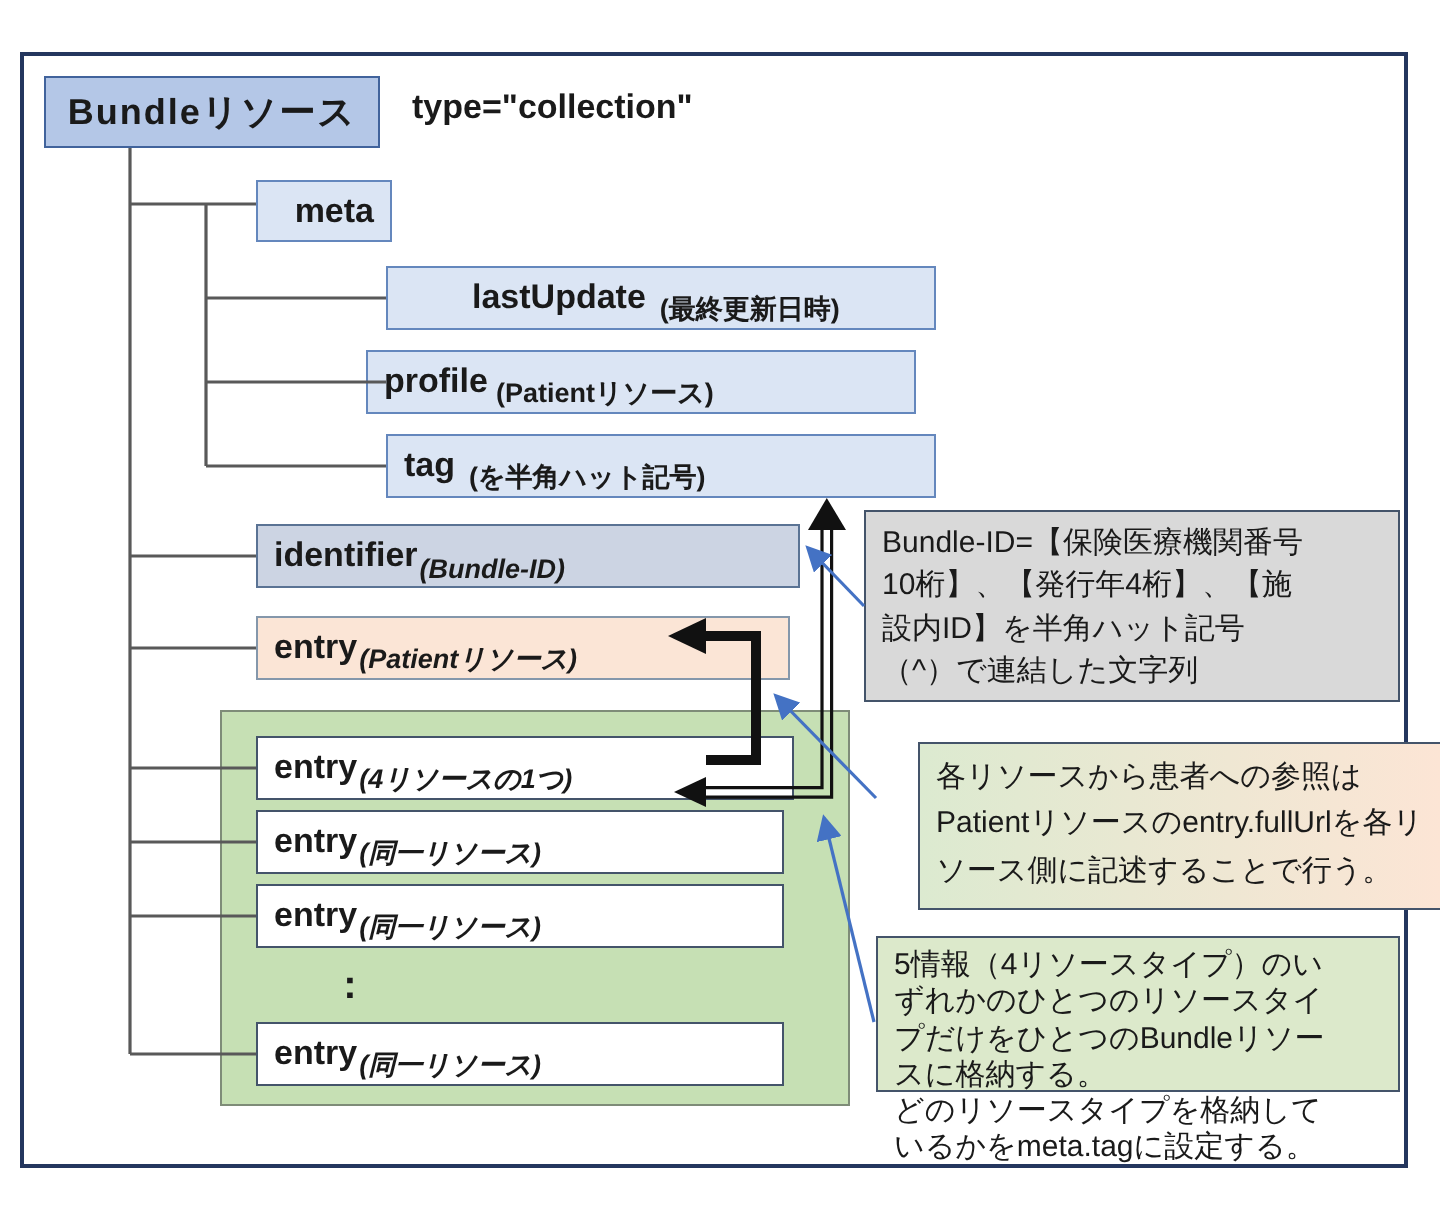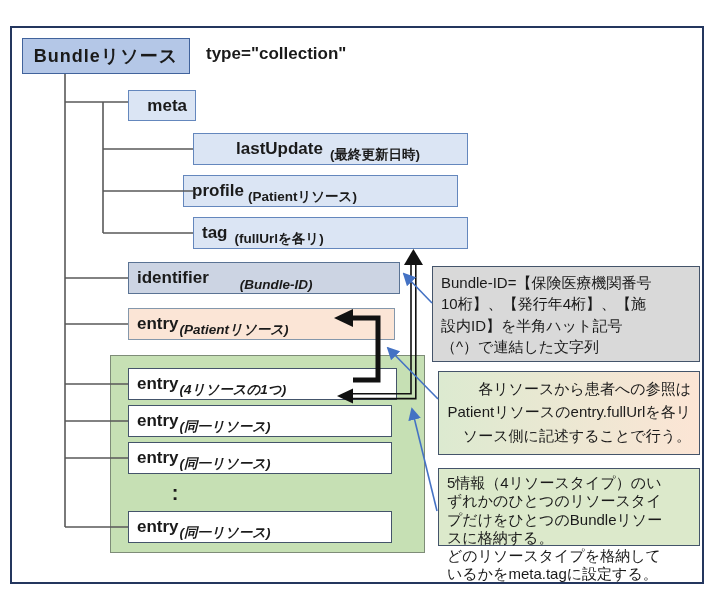--- a/index.html
+++ b/index.html
@@ -7,35 +7,35 @@
   .canvas{position:relative;width:720px;height:612px;background:#ffffff;overflow:hidden;}
   .outer-frame{position:absolute;left:10px;top:26px;width:694px;height:558px;
     border:2px solid #24365e;background:#ffffff;box-sizing:border-box;}
   .node{position:absolute;box-sizing:border-box;display:flex;align-items:center;
     padding:0 8px;white-space:nowrap;z-index:2;}
   .node .kw{font-weight:bold;font-size:17px;}
   .node .sub{font-weight:bold;font-size:13.5px;margin-left:7px;margin-top:12px;}
   .node.tight .sub{margin-left:1px;font-style:italic;}
   .blue-light{background:#dbe5f4;border:1.5px solid #6487bd;}
   .blue-med{background:#b4c7e7;border:1.5px solid #41639c;}
-  .gray-blue{background:#ccd4e3;border:1.5px solid #5a7394;gap:30px;}
+  .gray-blue{background:#ccd4e3;border:1.5px solid #5a7394;}
   .peach{background:#fbe5d6;border:1.5px solid #8497ab;}
   .white-entry{background:#ffffff;border:1.8px solid #44546a;}
   .green-group{position:absolute;left:110px;top:355px;width:315px;height:198px;
     background:#c6e0b4;border:1.5px solid #7e8c78;box-sizing:border-box;z-index:1;}
   .root-label{font-weight:bold;font-size:18px;letter-spacing:1px;}
   .type-attr{position:absolute;left:206px;top:44px;font-weight:bold;font-size:17px;z-index:2;}
   .dots{position:absolute;left:160px;top:478px;width:30px;height:30px;
     font-weight:bold;font-size:20px;z-index:2;display:flex;align-items:center;justify-content:center;}
   .note{position:absolute;box-sizing:border-box;padding:5px 8px;font-size:15px;
     white-space:pre-line;z-index:2;line-height:1.42;}
-  .note-gray{left:432px;top:266px;width:268px;height:96px;background:#d9d9d9;
+  .note-gray{left:432px;top:255px;width:268px;height:96px;background:#d9d9d9;
     border:1.6px solid #44546a;}
-  .note-gradient{left:438px;top:371px;width:262px;height:84px;
-    background:linear-gradient(to right,#dcead0,#fce5d5);border:1.6px solid #44546a;line-height:1.55;text-align:right;}
+  .note-gradient{left:459px;top:371px;width:262px;height:84px;
+    background:linear-gradient(to right,#dcead0,#fce5d5);border:1.6px solid #44546a;line-height:1.55;}
   .note-green{left:438px;top:468px;width:262px;height:78px;background:#dce9cb;
     border:1.6px solid #44546a;line-height:1.22;font-size:15px;}
   svg.overlay{position:absolute;left:0;top:0;width:720px;height:612px;z-index:5;pointer-events:none;}
 </style>
 </head>
 <body>
 
 <div class="canvas">
 
   <div class="outer-frame"></div>
@@ -53,21 +53,21 @@
   <div class="node blue-light" style="left:193px;top:133px;width:275px;height:32px;padding-left:42px;">
     <span class="kw">lastUpdate</span>
     <span class="sub">(最終更新日時)</span>
   </div>
   <div class="node blue-light" style="left:183px;top:175px;width:275px;height:32px;">
     <span class="kw">profile</span>
     <span class="sub" style="margin-left:4px;">(Patientリソース)</span>
   </div>
   <div class="node blue-light" style="left:193px;top:217px;width:275px;height:32px;">
     <span class="kw">tag</span>
-    <span class="sub">(fullUrlを各リ)</span>
+    <span class="sub">(を半角ハット記号)</span>
   </div>
 
   <div class="node gray-blue tight" style="left:128px;top:262px;width:272px;height:32px;">
     <span class="kw">identifier</span>
     <span class="sub">(Bundle-ID)</span>
   </div>
 
   <div class="node peach tight" style="left:128px;top:308px;width:267px;height:32px;">
     <span class="kw">entry</span>
     <span class="sub">(Patientリソース)</span>

